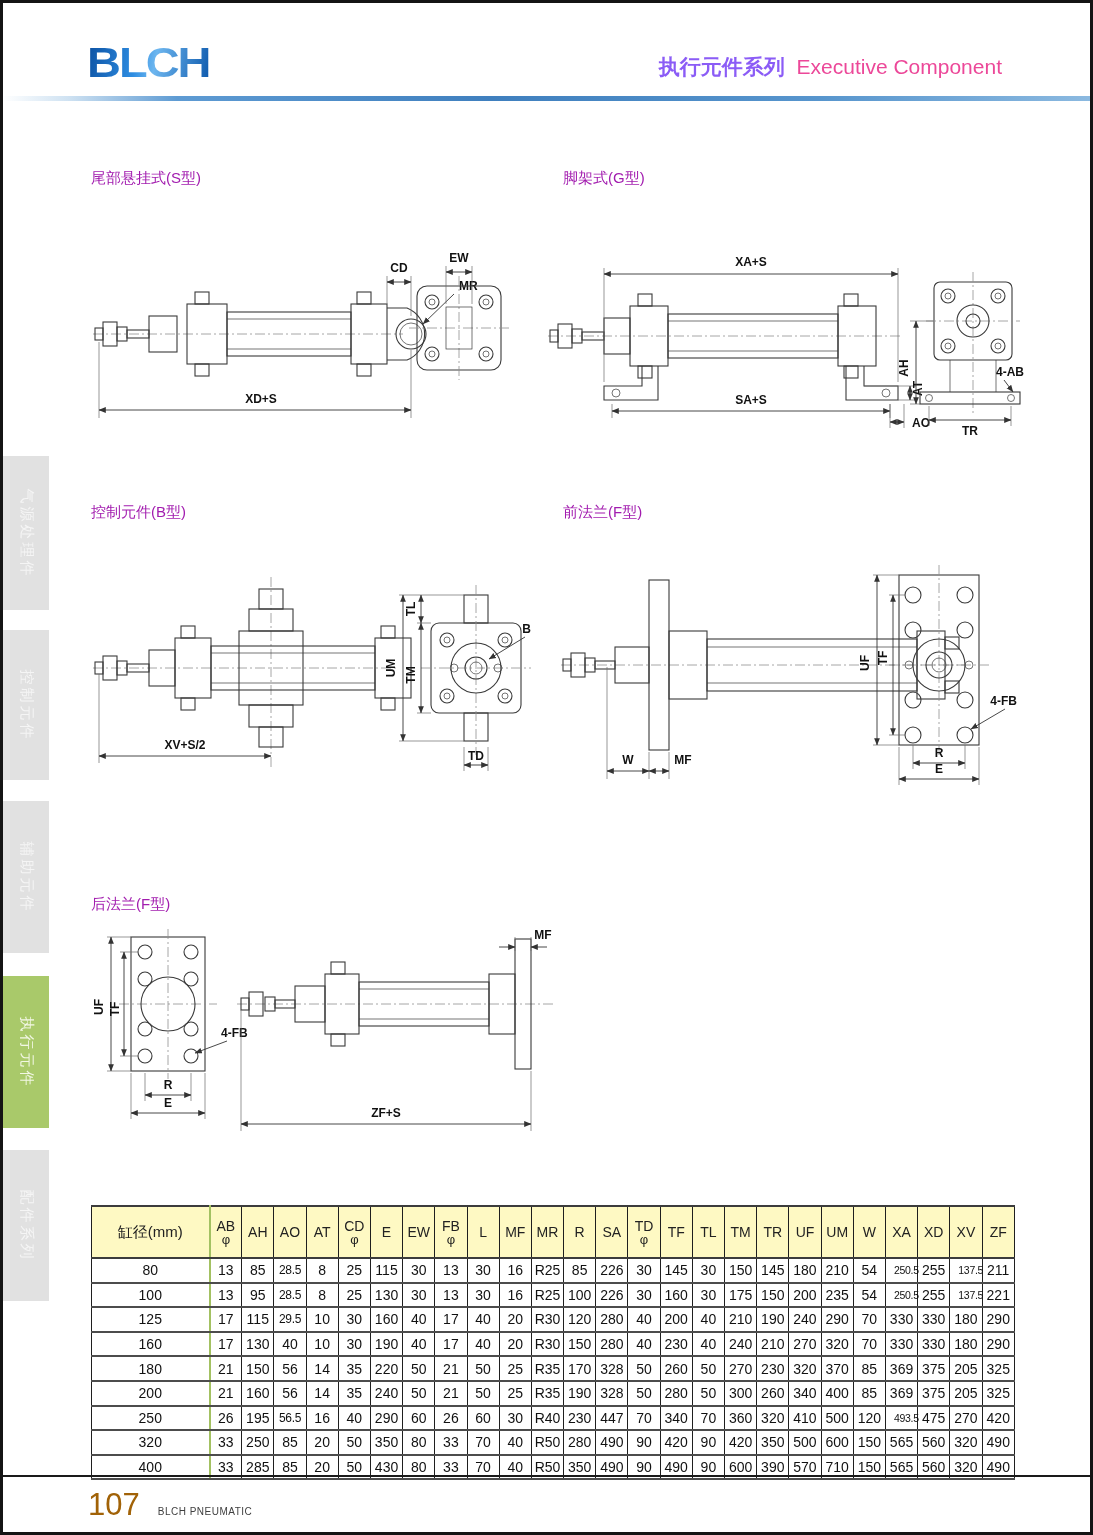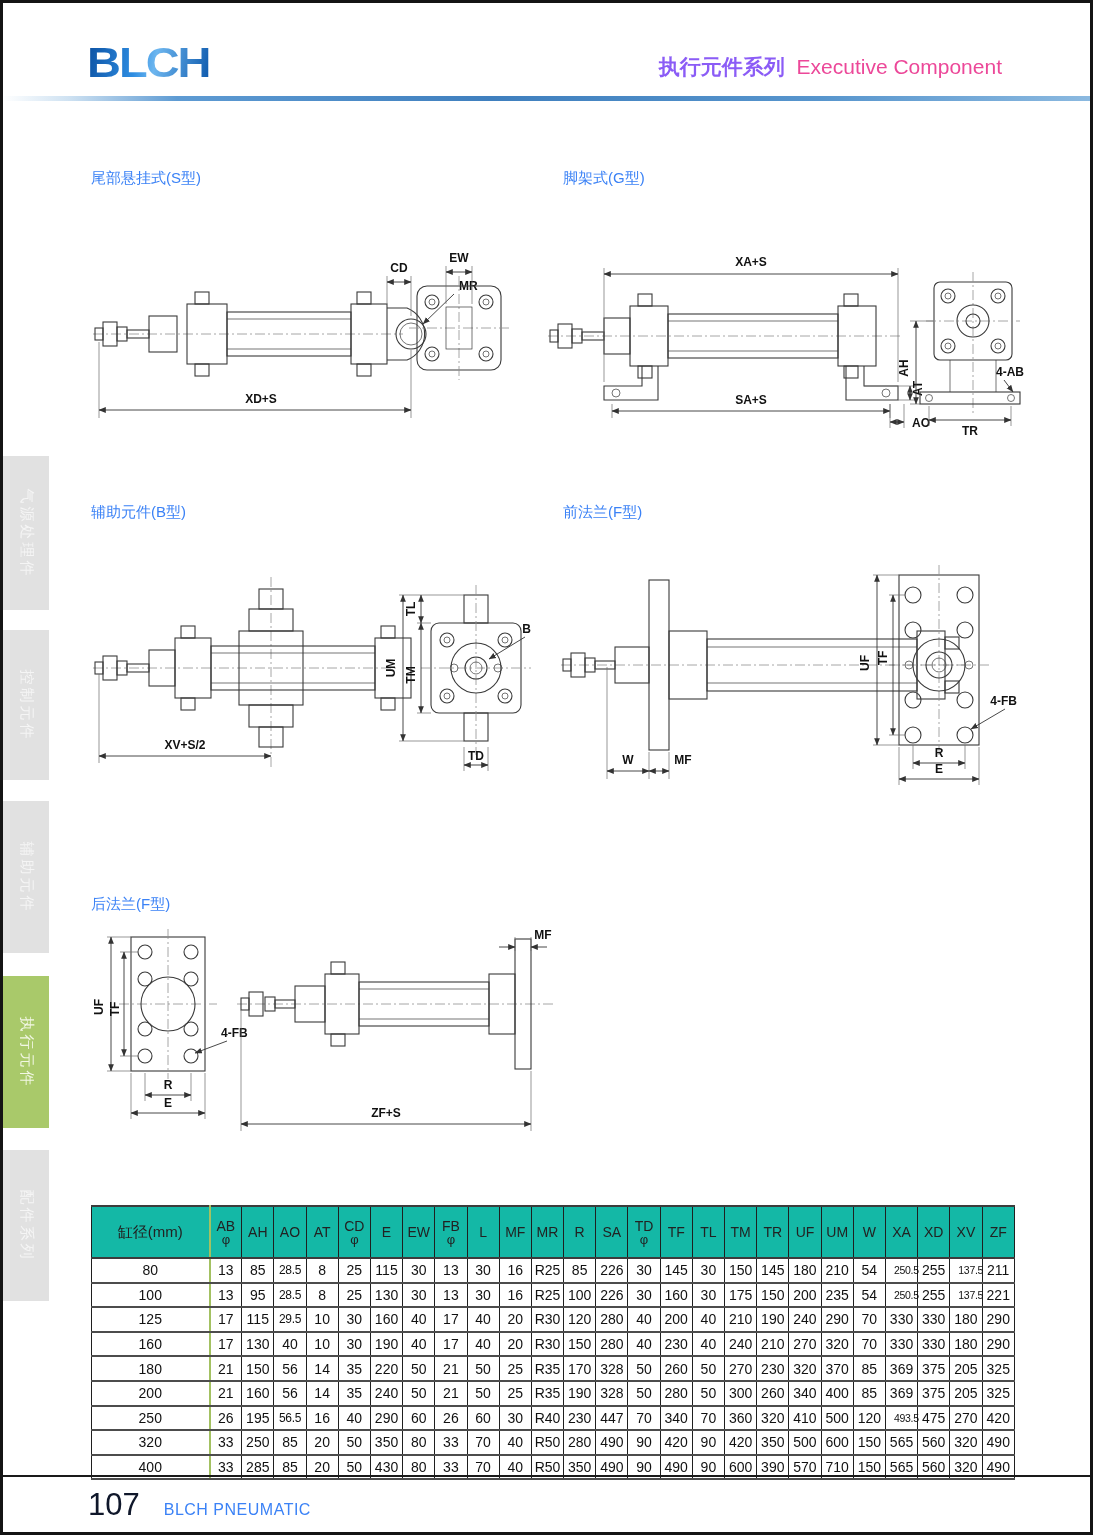--- a/index.html
+++ b/index.html
@@ -16,50 +16,50 @@
     -webkit-background-clip:text;background-clip:text;color:transparent;
   }
   .hdr-title{position:absolute;top:50px;right:88px;font-size:21px;white-space:nowrap;}
   .hdr-title .zh{color:#8b5cf6;font-weight:600;}
   .hdr-title .en{color:#ec4899;font-weight:400;margin-left:6px;}
   .hdr-rule{
     position:absolute;left:0;right:0;top:93px;height:5px;
     background:linear-gradient(to right,#ffffff 0%,#cfe2f2 6%,#5e9bd3 16%,#3f7fbe 45%,#5795cd 75%,#8bb9e0 100%);
   }
   
-  .sec-title{position:absolute;font-size:15px;color:#3b82f6;white-space:nowrap;text-align:center;}
+  .sec-title{position:absolute;font-size:15px;color:#a21caf;white-space:nowrap;text-align:center;}
   
   .tab{position:absolute;left:0;width:46px;background:#e1e1e1;display:flex;align-items:center;justify-content:center;}
   .tab span{transform:rotate(90deg);white-space:nowrap;font-size:15px;letter-spacing:3px;color:#f5f5f5;}
   .tab.active{background:#a9c96a;}
   .tab.active span{color:#f2f7e4;}
   
   .drw{position:absolute;}
   .ol{fill:none;stroke:#3a3a3a;stroke-width:1.1;}
   .th1{fill:none;stroke:#3a3a3a;stroke-width:.7;}
   .cl{stroke:#909090;stroke-width:.8;stroke-dasharray:10 3 2 3;fill:none;}
   .dim{stroke:#333;stroke-width:.9;fill:none;}
   .ext{stroke:#6a6a6a;stroke-width:.7;}
   .dl{font:bold 12px "Liberation Sans",sans-serif;fill:#111;}
   
   .spec{position:absolute;left:88px;top:1202px;}
   table{border-collapse:collapse;table-layout:fixed;width:924px;}
   th,td{border-left:1px solid #1f1f1f;border-right:1px solid #1f1f1f;text-align:center;vertical-align:middle;padding:0;}
-  thead th{background:#14b8a6;border-top:2px solid #3c3c3c;border-bottom:2px solid #3c3c3c;height:50px;font-weight:400;font-size:14px;color:#222;}
+  thead th{background:#fef9c3;border-top:2px solid #3c3c3c;border-bottom:2px solid #3c3c3c;height:50px;font-weight:400;font-size:14px;color:#222;}
   thead th .sub{font-size:13px;line-height:11px;padding-bottom:2px;}
   thead th.c0{font-size:15px;}
   tbody td{height:22.6px;font-size:14px;color:#111;border-bottom:2px solid #4c4c4c;}
   td.c0,th.c0{border-right:2px solid #a3c162;}
   td.t4{font-size:12px;letter-spacing:-.3px;}
   td.t5{font-size:10.5px;letter-spacing:-.3px;padding-left:8px;}
   
   .footer{position:absolute;left:0;right:0;top:1472px;border-top:2px solid #1a1a1a;}
   .footer-in{display:flex;align-items:baseline;padding:10px 0 0 85px;}
-  .pageno{font-size:31px;color:#0f172a;}
-  .brand{font-size:16px;color:#3b82f6;margin-left:24px;letter-spacing:.5px;}
+  .pageno{font-size:31px;color:#a16207;}
+  .brand{font-size:10px;color:#404040;margin-left:18px;letter-spacing:.5px;}
 </style>
 </head>
 <body>
 
 <div class="page">
 
   <svg width="0" height="0" style="position:absolute">
     <defs>
       <marker id="arr" viewBox="0 0 10 10" refX="9.5" refY="5" markerWidth="8" markerHeight="8" orient="auto-start-reverse">
         <path d="M0,1 L10,5 L0,9 z" fill="#333"></path>
@@ -85,21 +85,21 @@
     </div>
   <div class="tab active" style="top:973px;height:152px">
       <span>执行元件</span>
     </div>
   <div class="tab" style="top:1147px;height:151px">
       <span>配件系列</span>
     </div>
 
   <div class="sec-title" style="left:88px;top:166px">尾部悬挂式(S型)</div>
   <div class="sec-title" style="left:560px;top:166px">脚架式(G型)</div>
-  <div class="sec-title" style="left:88px;top:500px">辅助元件(B型)</div>
+  <div class="sec-title" style="left:88px;top:500px">控制元件(B型)</div>
   <div class="sec-title" style="left:560px;top:500px">前法兰(F型)</div>
   <div class="sec-title" style="left:88px;top:892px">后法兰(F型)</div>
 
   <svg class="drw" style="left:88px;top:243px" width="420" height="190" viewBox="0 0 420 190">
     <g>
       <line class="cl" x1="2" y1="88" x2="312" y2="88"></line>
       <rect class="ol" x="4" y="82" width="8" height="12"></rect>
       <rect class="ol" x="12" y="76" width="14" height="24"></rect>
       <rect class="ol" x="26" y="81" width="10" height="14"></rect>
       <rect class="ol" x="36" y="84" width="22" height="8"></rect>

